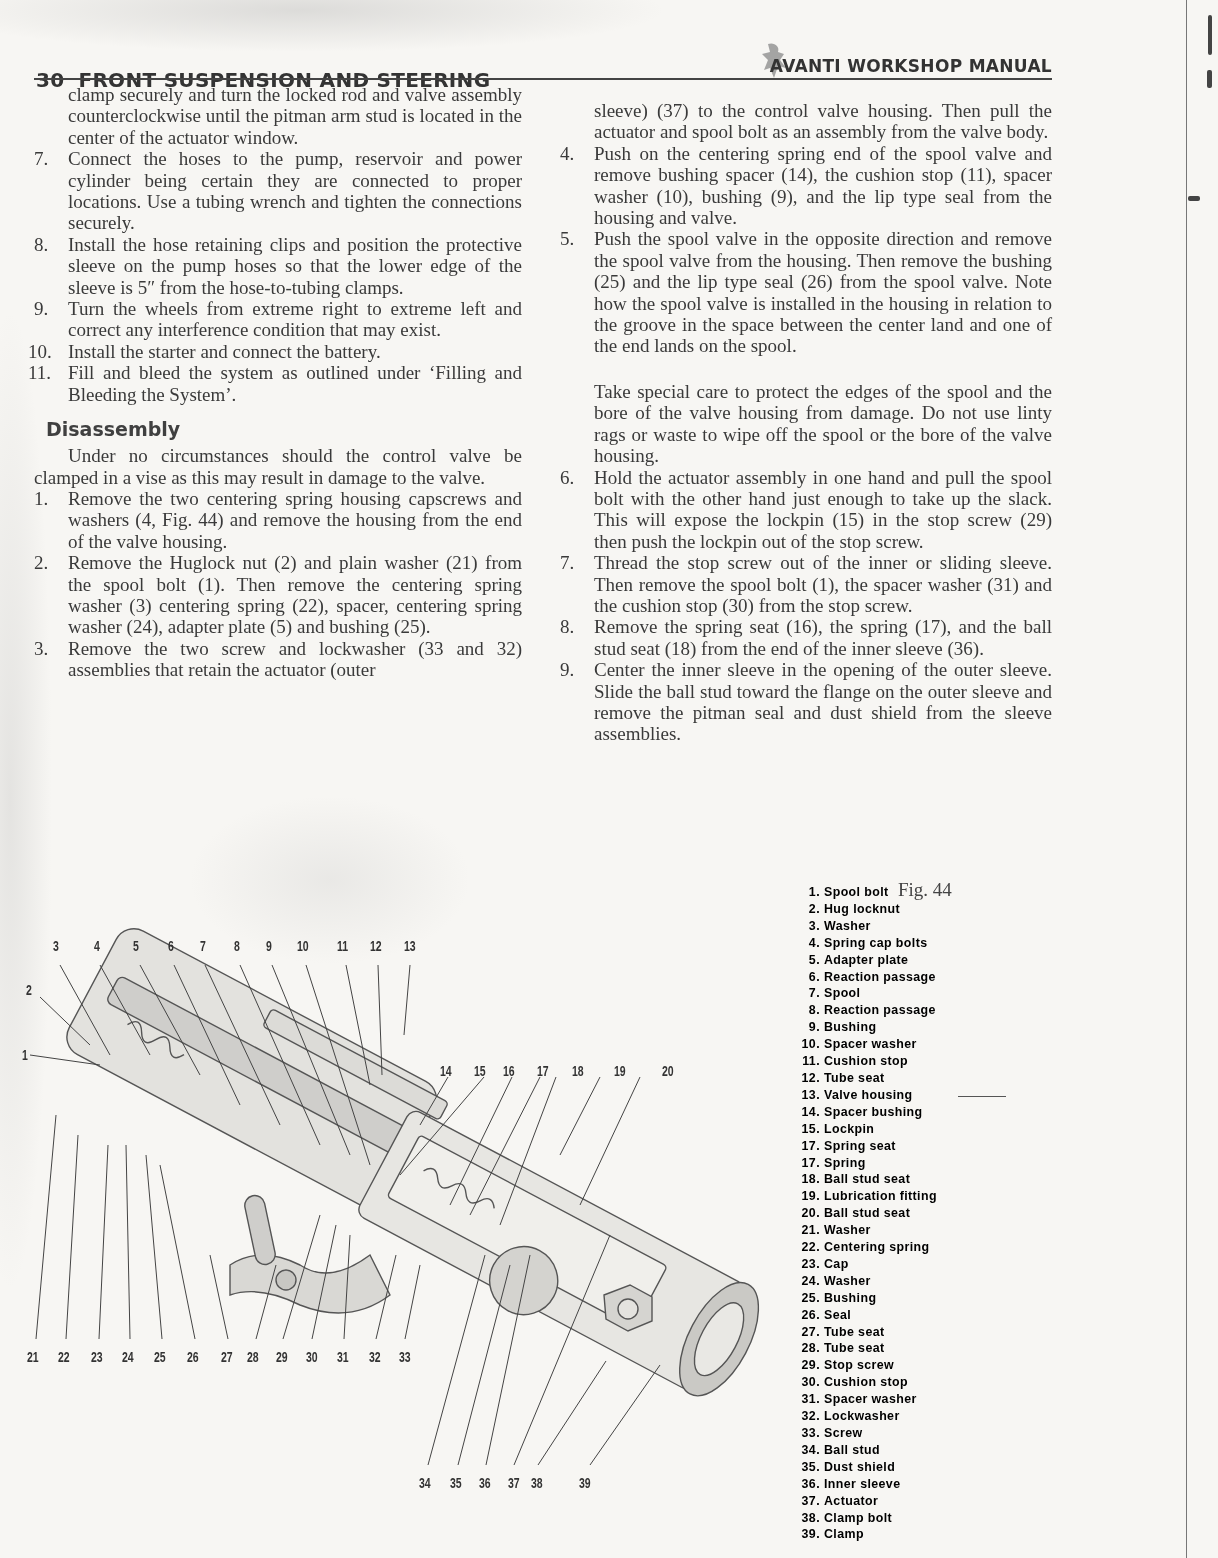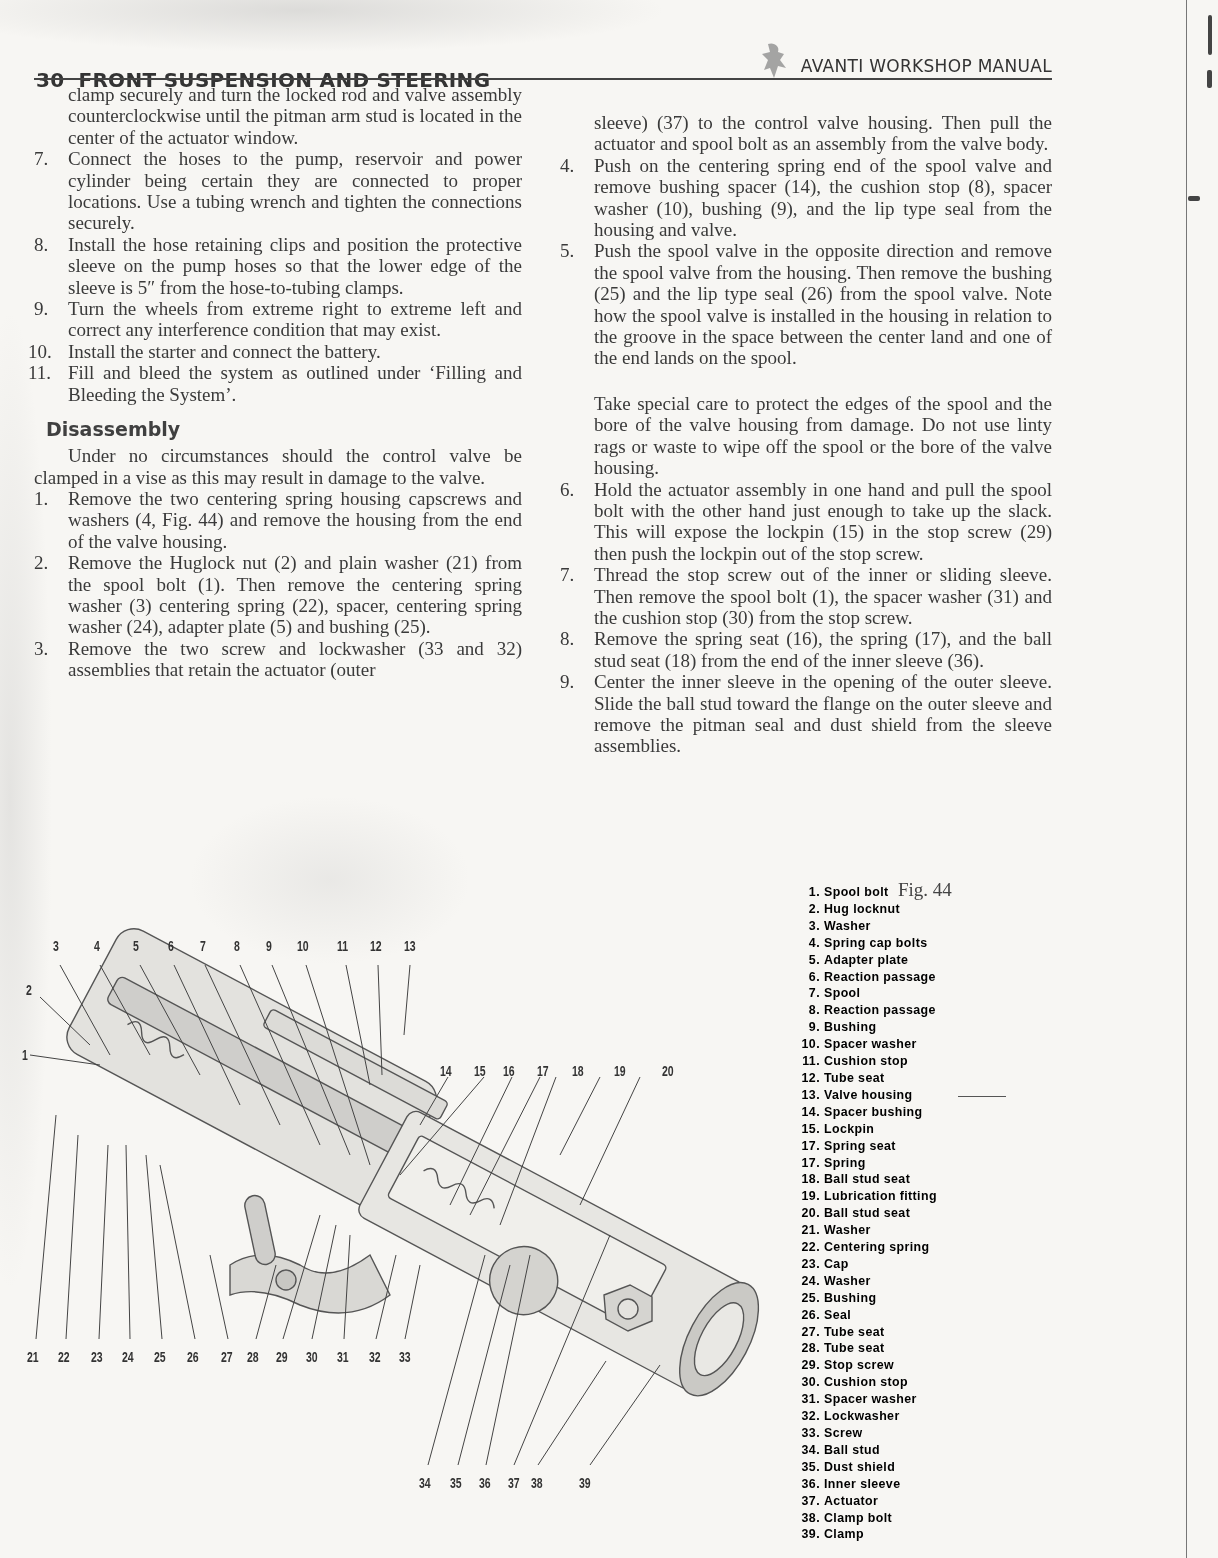--- a/index.html
+++ b/index.html
@@ -15,27 +15,27 @@
       radial-gradient(ellipse 520px 60px at 300px 10px, rgba(150,150,150,0.28), transparent 70%),
       radial-gradient(ellipse 60px 700px at 10px 800px, rgba(160,160,160,0.22), transparent 70%),
       radial-gradient(ellipse 200px 120px at 330px 880px, rgba(170,170,170,0.18), transparent 70%);
   }
   .edge-line { position:absolute; left:1186px; top:0; width:1px; height:1558px; background:#777; }
   .edge-mark { position:absolute; background:#444; border-radius:2px; }
 
   .header { position:absolute; top:50px; left:36px; width:1016px; height:28px; }
   .header .left { position:absolute; left:0; top:18px; font-family:"DejaVu Sans", sans-serif; font-weight:bold; font-size:20px; color:#333; letter-spacing:0.3px; }
   .header .left .pg { margin-right:14px; }
-  .header .right { position:absolute; right:0; top:6px; font-family:"DejaVu Sans", sans-serif; font-weight:normal; font-size:17px; color:#333; letter-spacing:0.3px; }
+  .header .right { position:absolute; right:0; top:6px; font-family:"DejaVu Sans", sans-serif; font-weight:bold; font-size:17px; color:#333; letter-spacing:0.3px; }
   .header .logo { position:absolute; right:262px; top:-8px; width:30px; height:40px; }
   .header-rule { position:absolute; top:78px; left:34px; width:1018px; height:2px; background:#444; }
 
   .col { position:absolute; font-size:19px; line-height:21.4px; text-align:justify; }
   .col-left { left:34px; top:84px; width:488px; }
-  .col-right { left:560px; top:112px; width:492px; }
+  .col-right { left:560px; top:100px; width:492px; }
 
   .item { position:relative; padding-left:34px; }
   .item .num { position:absolute; left:0; top:0; }
   .item.wide .num { left:-6px; }
   .cont { padding-left:34px; }
   .para { text-indent:34px; }
   .section-title { font-family:"DejaVu Sans", sans-serif; font-weight:bold; font-size:19px; color:#404040; margin:12px 0 4px 12px; line-height:24px; }
   .note { padding-left:34px;margin-top:24px; }
 
   .fig-caption { position:absolute; left:898px; top:879px; font-size:19px; color:#444; }
@@ -78,21 +78,21 @@
 
   <div class="section-title">Disassembly</div>
   <div class="para">Under no circumstances should the control valve be clamped in a vise as this may result in damage to the valve.</div>
   <div class="item"><span class="num">1.</span><span>Remove the two centering spring housing capscrews and washers (4, Fig. 44) and remove the housing from the end of the valve housing.</span></div>
   <div class="item"><span class="num">2.</span><span>Remove the Huglock nut (2) and plain washer (21) from the spool bolt (1). Then remove the centering spring washer (3) centering spring (22), spacer, centering spring washer (24), adapter plate (5) and bushing (25).</span></div>
   <div class="item"><span class="num">3.</span><span>Remove the two screw and lockwasher (33 and 32) assemblies that retain the actuator (outer</span></div>
 </div>
 
 <div class="col col-right">
   <div class="cont">sleeve) (37) to the control valve housing. Then pull the actuator and spool bolt as an assembly from the valve body.</div>
-  <div class="item"><span class="num">4.</span><span>Push on the centering spring end of the spool valve and remove bushing spacer (14), the cushion stop (8), spacer washer (10), bushing (9), and the lip type seal from the housing and valve.</span></div>
+  <div class="item"><span class="num">4.</span><span>Push on the centering spring end of the spool valve and remove bushing spacer (14), the cushion stop (11), spacer washer (10), bushing (9), and the lip type seal from the housing and valve.</span></div>
   <div class="item"><span class="num">5.</span><span>Push the spool valve in the opposite direction and remove the spool valve from the housing. Then remove the bushing (25) and the lip type seal (26) from the spool valve. Note how the spool valve is installed in the housing in relation to the groove in the space between the center land and one of the end lands on the spool.</span></div>
   <div class="note">Take special care to protect the edges of the spool and the bore of the valve housing from damage. Do not use linty rags or waste to wipe off the spool or the bore of the valve housing.</div>
   <div class="item"><span class="num">6.</span><span>Hold the actuator assembly in one hand and pull the spool bolt with the other hand just enough to take up the slack. This will expose the lockpin (15) in the stop screw (29) then push the lockpin out of the stop screw.</span></div>
   <div class="item"><span class="num">7.</span><span>Thread the stop screw out of the inner or sliding sleeve. Then remove the spool bolt (1), the spacer washer (31) and the cushion stop (30) from the stop screw.</span></div>
   <div class="item"><span class="num">8.</span><span>Remove the spring seat (16), the spring (17), and the ball stud seat (18) from the end of the inner sleeve (36).</span></div>
   <div class="item"><span class="num">9.</span><span>Center the inner sleeve in the opening of the outer sleeve. Slide the ball stud toward the flange on the outer sleeve and remove the pitman seal and dust shield from the sleeve assemblies.</span></div>
 </div>
 
 <div class="fig-caption">Fig. 44</div>
 

